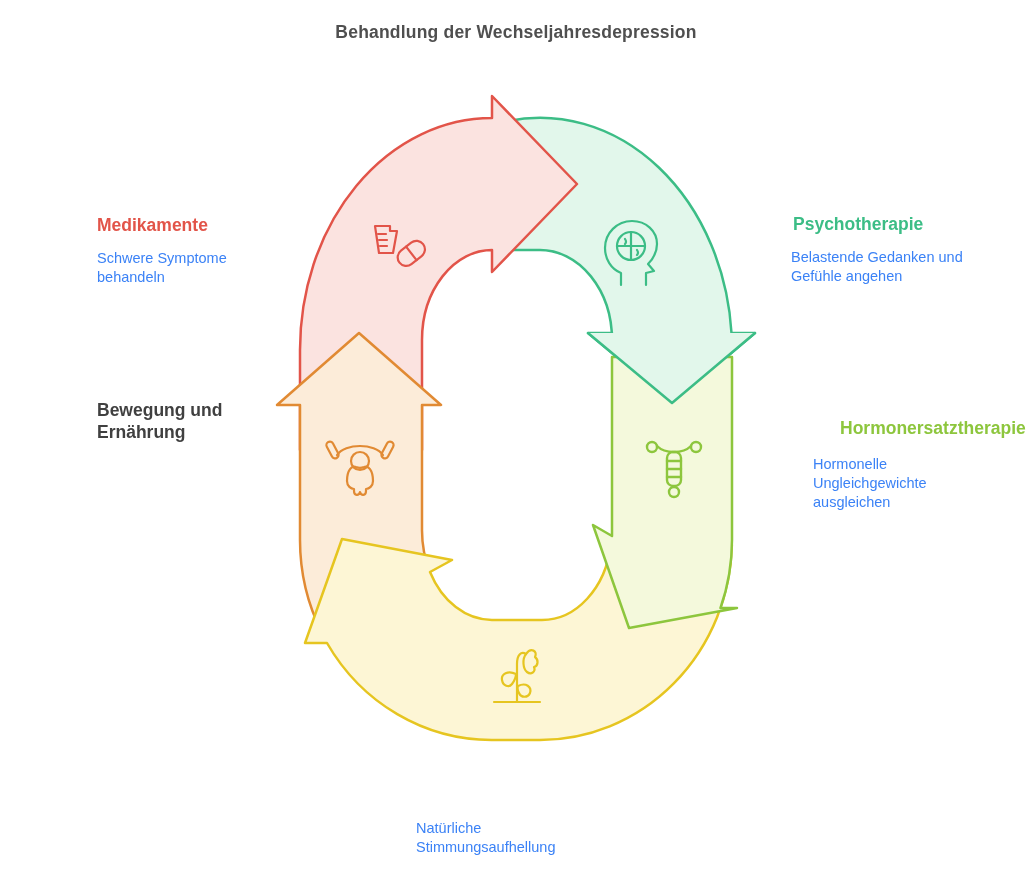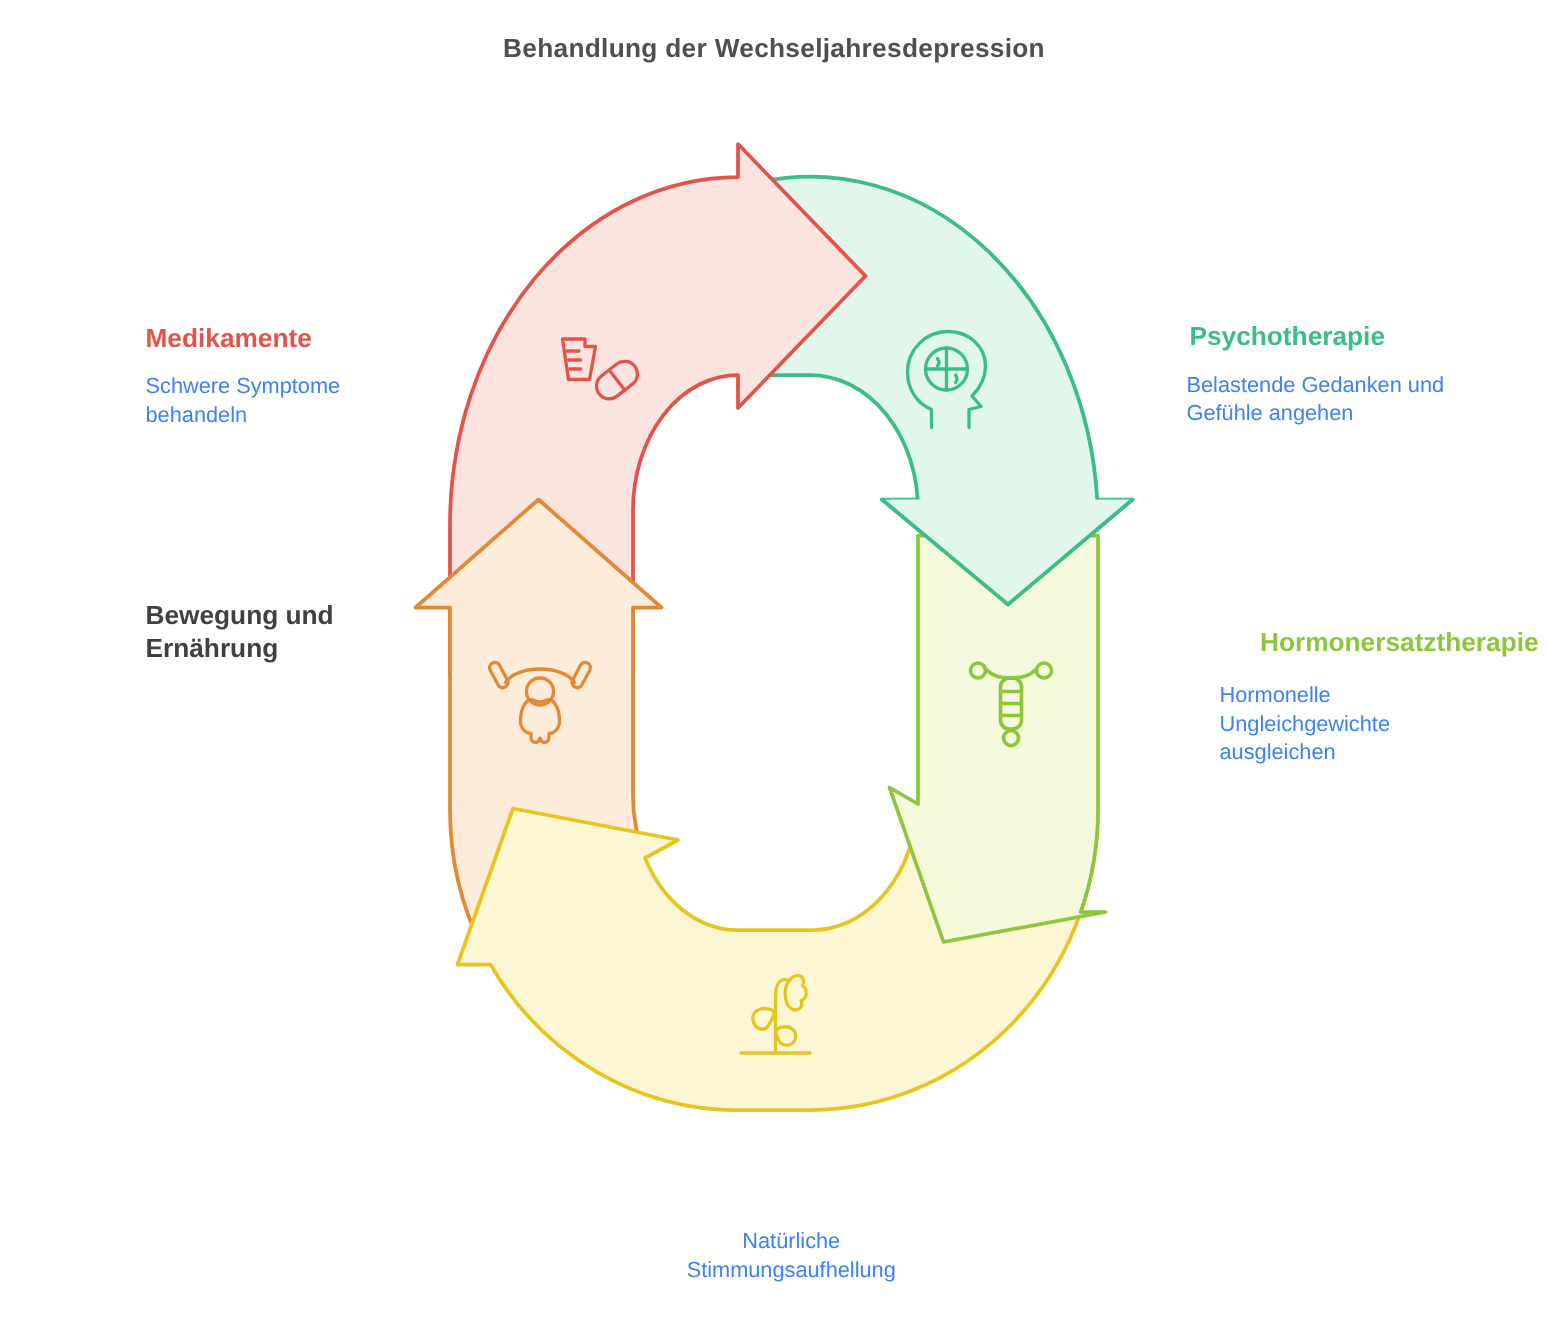--- a/index.html
+++ b/index.html
@@ -11,21 +11,21 @@
   .seg-desc{position:absolute;font-size:14.5px;color:#3b82f6;line-height:1.32;}
   .lbl-med{left:97px;top:215px;width:170px;}
   .desc-med{left:97px;top:249px;width:150px;}
   .lbl-psy{left:793px;top:214px;width:220px;}
   .desc-psy{left:791px;top:248px;width:195px;}
   .lbl-hrt{left:840px;top:418px;width:230px;}
   .desc-hrt{left:793px;top:455px;width:140px;margin-left:20px;}
   .lbl-bew{left:97px;top:400px;width:160px;}
   .desc-bew{left:122px;top:459px;width:130px;}
   .lbl-joh{left:455px;top:786px;width:200px;}
-  .desc-joh{left:440px;top:819px;width:175px;text-align:center;}
+  .desc-joh{left:416px;top:819px;width:175px;}
   svg{position:absolute;left:0;top:0;}
 </style>
 </head>
 <body>
 
 <div class="stage">
 
   <div class="title">Behandlung der Wechseljahresdepression</div>
 
   <svg width="1032" height="886" viewBox="0 0 1032 886">

